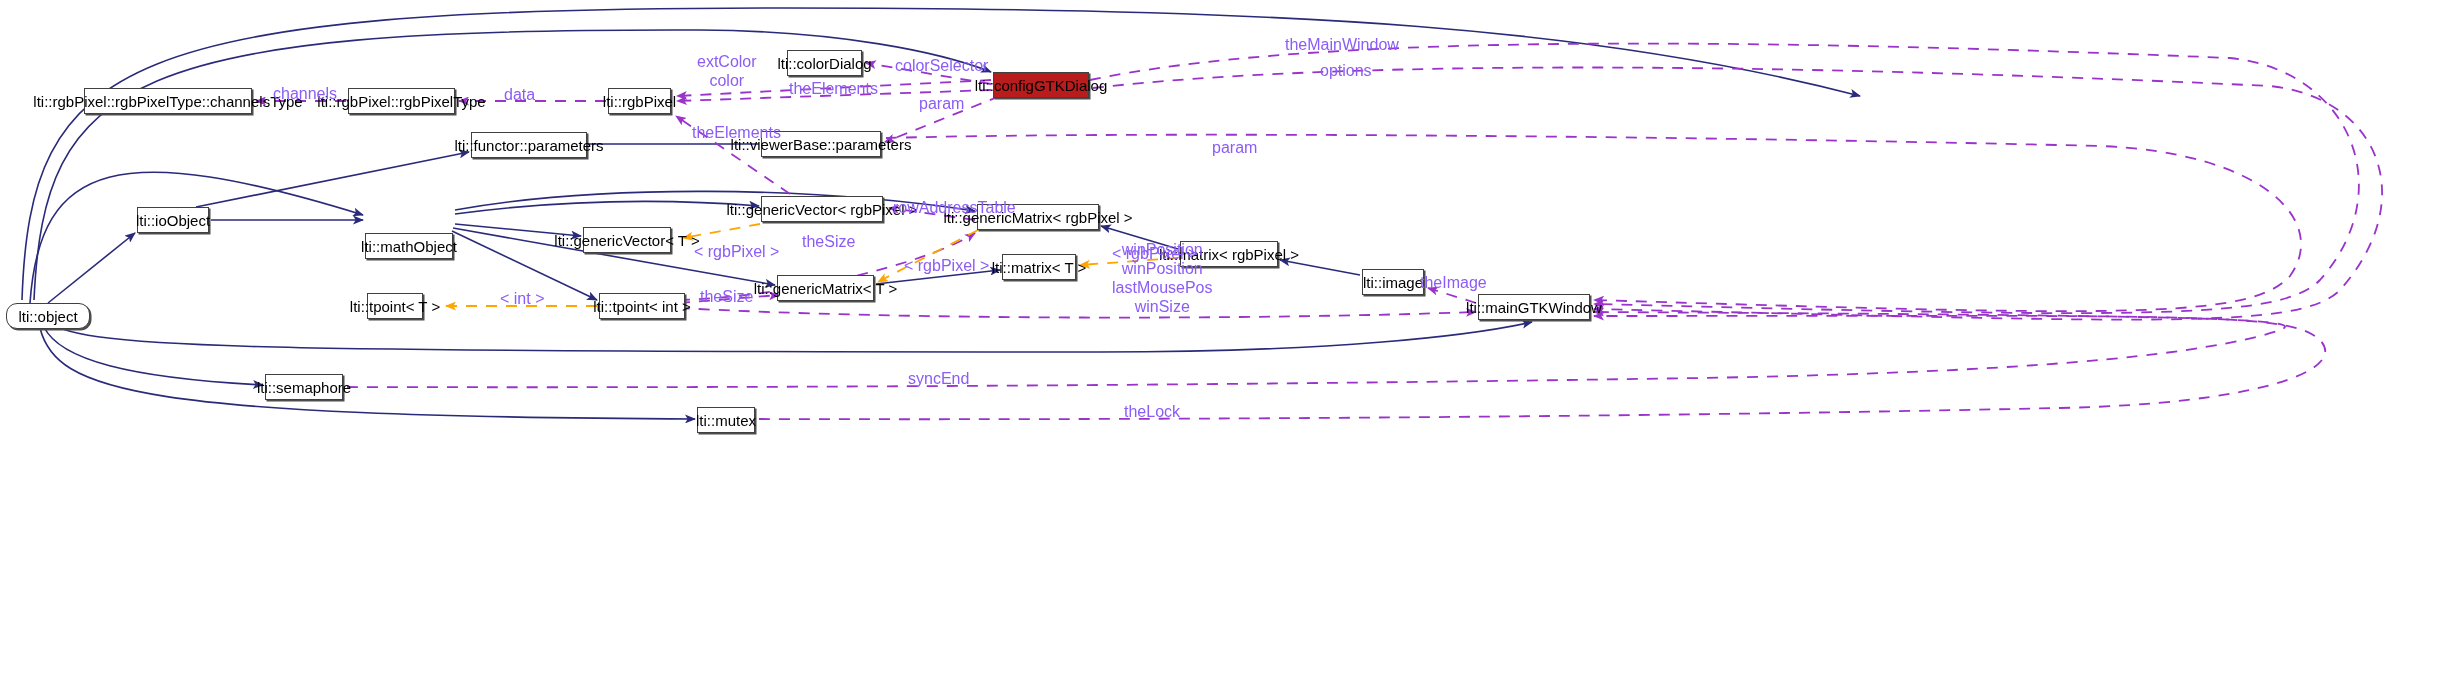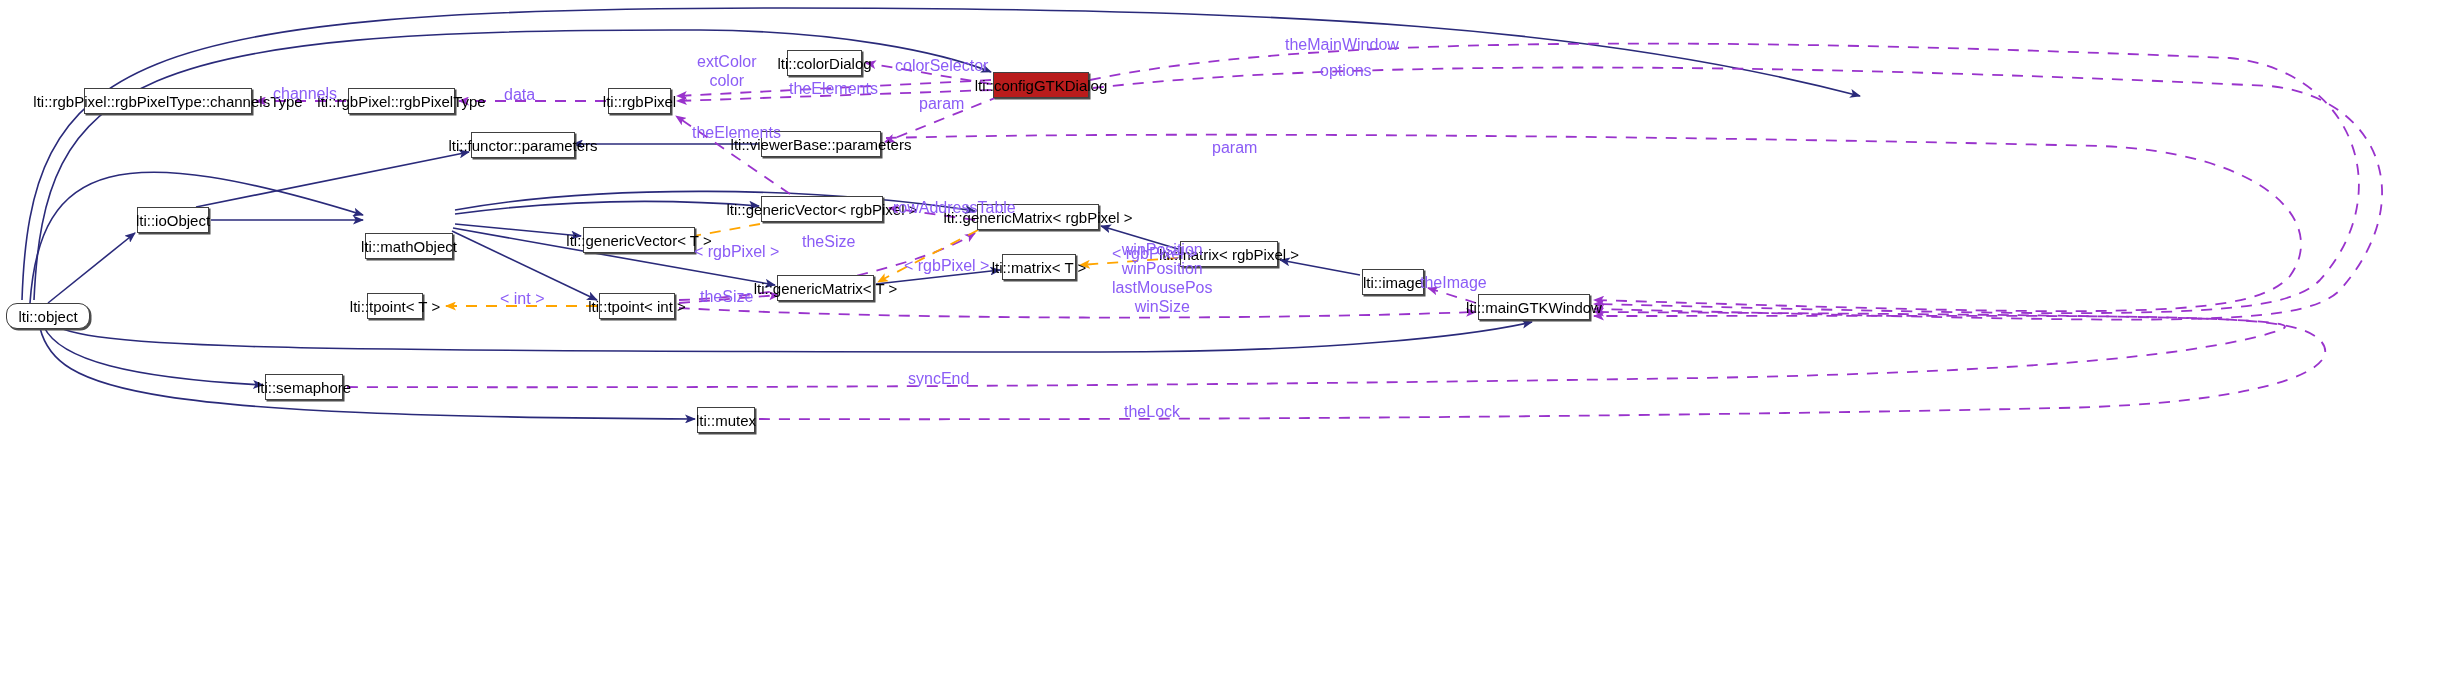--- a/index.html
+++ b/index.html
@@ -179,41 +179,41 @@
     </div>
 
   <div class="node" style="left:787px; top:50px; width:75px;">
       <span>lti::colorDialog</span>
     </div>
 
   <div class="node highlight" style="left:993px; top:72px; width:96px;">
       <span>lti::configGTKDialog</span>
     </div>
 
-  <div class="node" style="left:471px; top:132px; width:104px;">
+  <div class="node" style="left:471px; top:132px; width:116px;">
       <span>lti::functor::parameters</span>
     </div>
 
   <div class="node" style="left:761px; top:131px; width:120px;">
       <span>lti::viewerBase::parameters</span>
     </div>
 
   <div class="node" style="left:137px; top:207px; width:72px;">
       <span>lti::ioObject</span>
     </div>
 
   <div class="node" style="left:365px; top:205px; width:88px;margin-top:28px;">
       <span>lti::mathObject</span>
     </div>
 
   <div class="node" style="left:761px; top:196px; width:122px;">
       <span>lti::genericVector&lt; rgbPixel &gt;</span>
     </div>
 
-  <div class="node" style="left:583px; top:227px; width:112px;">
+  <div class="node" style="left:583px; top:227px; width:88px;">
       <span>lti::genericVector&lt; T &gt;</span>
     </div>
 
   <div class="node" style="left:977px; top:204px; width:122px;">
       <span>lti::genericMatrix&lt; rgbPixel &gt;</span>
     </div>
 
   <div class="node" style="left:777px; top:275px; width:97px;">
       <span>lti::genericMatrix&lt; T &gt;</span>
     </div>
@@ -231,21 +231,21 @@
     </div>
 
   <div class="node" style="left:1478px; top:294px; width:112px;">
       <span>lti::mainGTKWindow</span>
     </div>
 
   <div class="node" style="left:367px; top:293px; width:56px;">
       <span>lti::tpoint&lt; T &gt;</span>
     </div>
 
-  <div class="node" style="left:599px; top:293px; width:76px;justify-content:center;">
+  <div class="node" style="left:599px; top:293px; width:86px;justify-content:center;">
       <span>lti::tpoint&lt; int &gt;</span>
     </div>
 
   <div class="node" style="left:265px; top:374px; width:78px;">
       <span>lti::semaphore</span>
     </div>
 
   <div class="node" style="left:697px; top:407px; width:58px;">
       <span>lti::mutex</span>
     </div>

